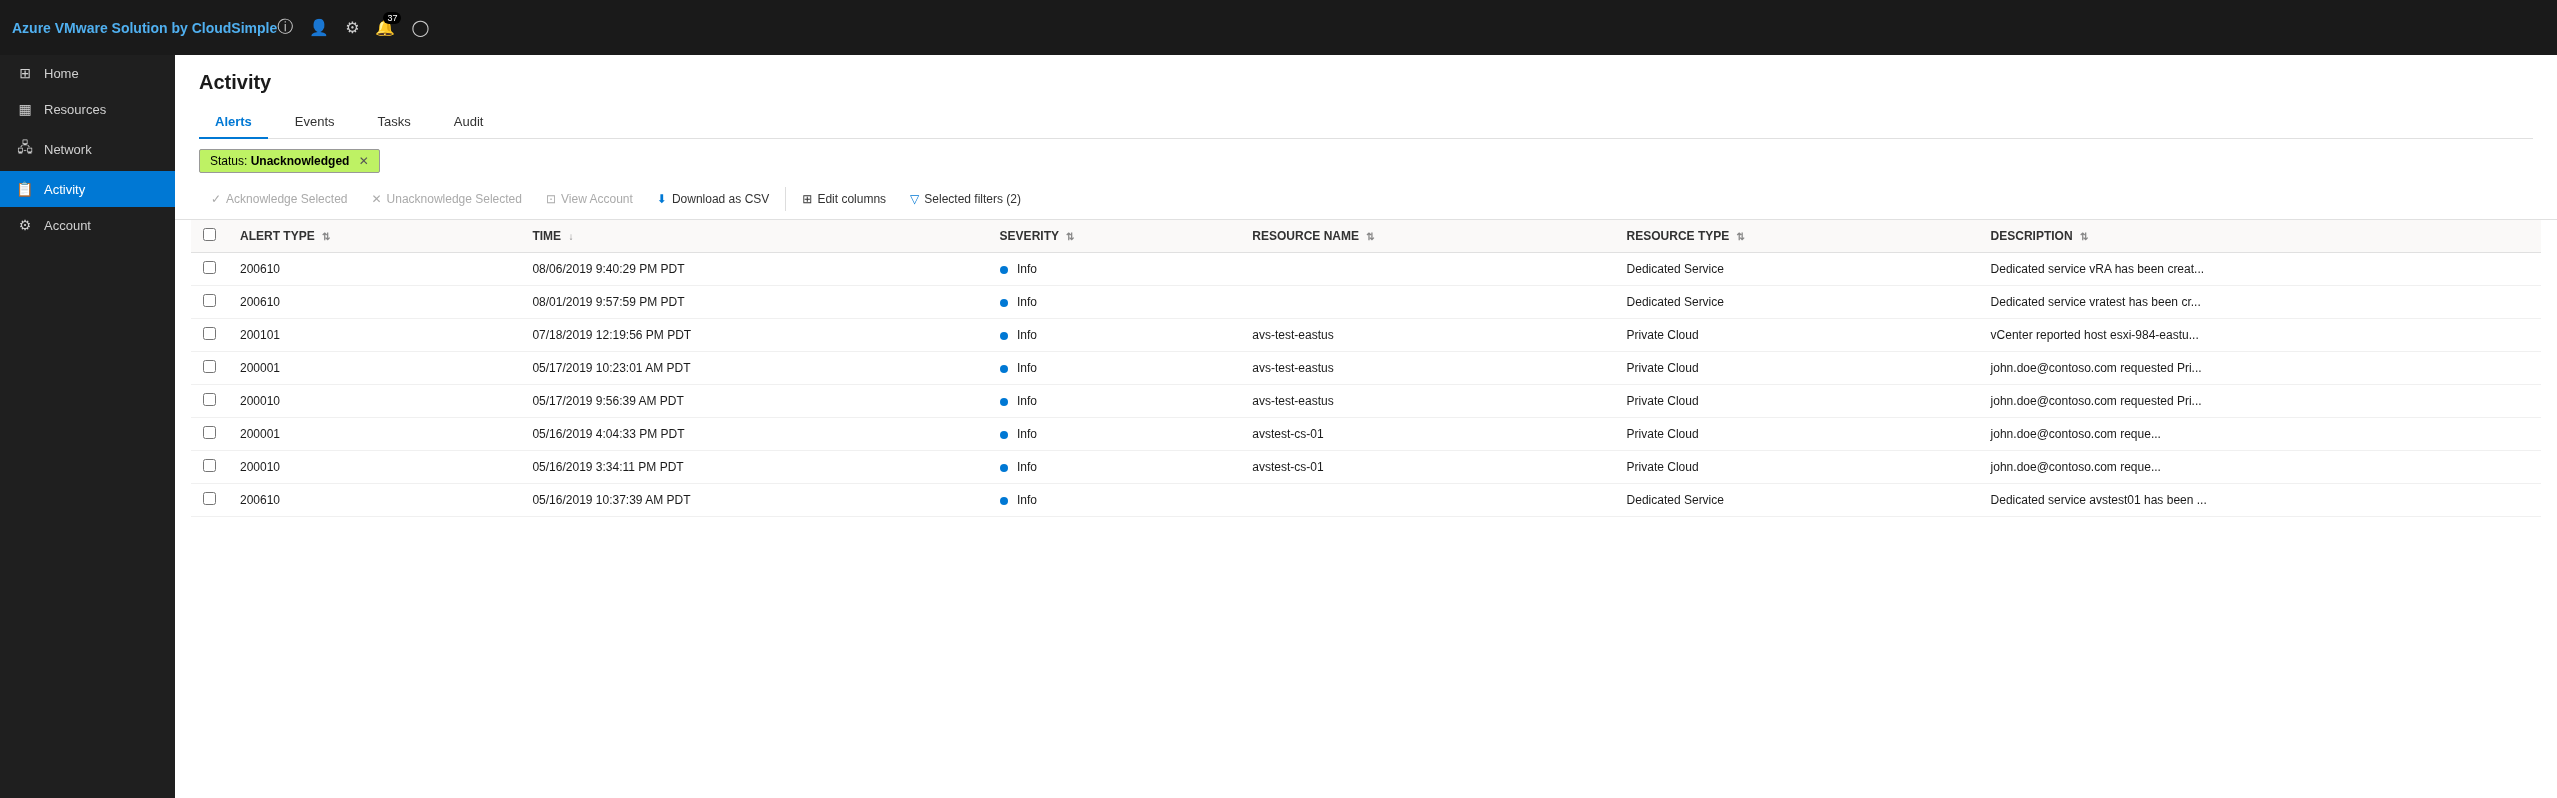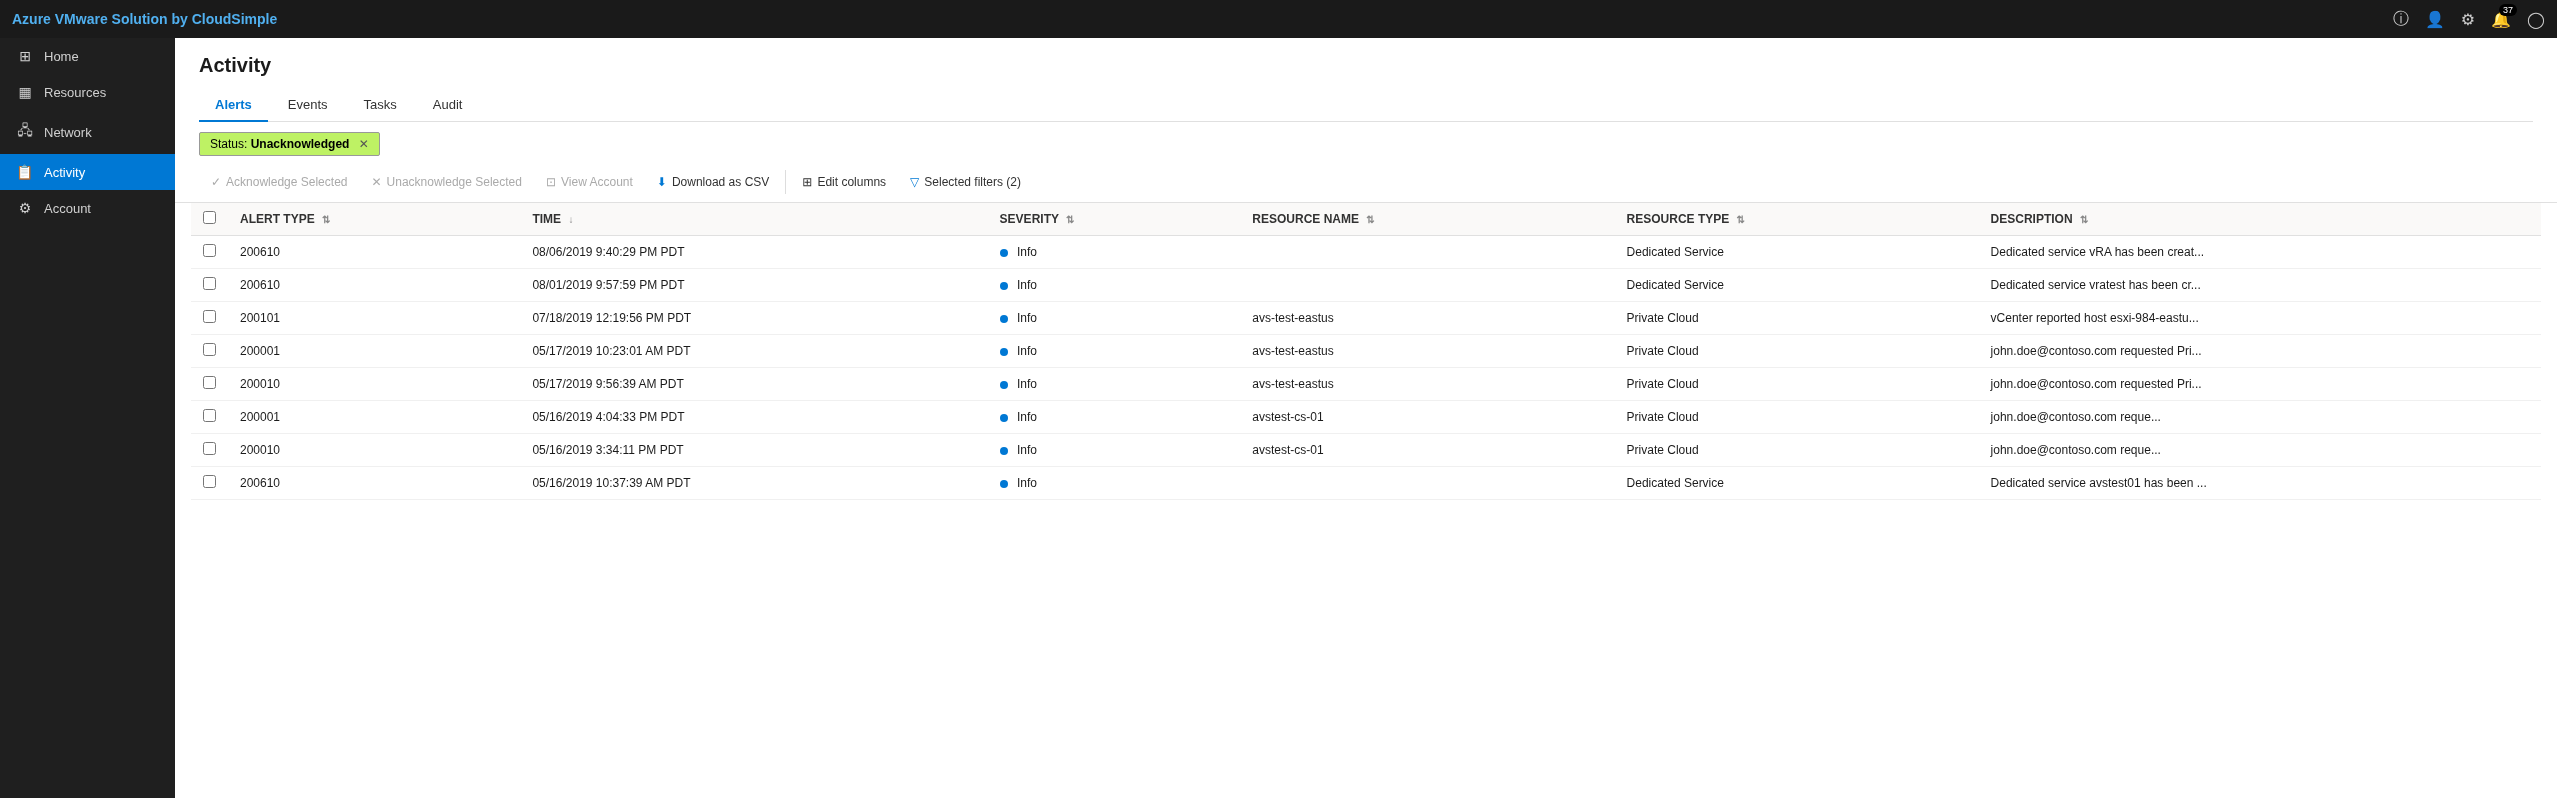--- a/index.html
+++ b/index.html
@@ -2,25 +2,24 @@
 <html><head>
   <meta charset="utf-8">
   <style>
     * { box-sizing: border-box; margin: 0; padding: 0; }
     body { font-family: 'Segoe UI', Arial, sans-serif; font-size: 13px; background: #f3f2f1; display: flex; flex-direction: column; height: 100vh; overflow: hidden; }
 
     
     .topbar {
       background: #1a1a1a;
       color: #fff;
-      height: 38px;
+      height: 55px;
       display: flex;
       align-items: center;
       padding: 16px 12px;
-      justify-content: space-between;
       flex-shrink: 0;
     }
     .topbar-left { display: flex; align-items: center; gap: 8px; font-size: 13px; font-weight: 400; }
     .topbar-logo { color: #50b0f0; font-weight: 600; font-size: 14px; }
     .topbar-right { display: flex; align-items: center; gap: 16px; }
     .topbar-icon { color: #ccc; font-size: 16px; cursor: pointer; position: relative; }
     .topbar-badge {
       background: #000000;
       color: #fff;
       font-size: 9px;
@@ -72,21 +71,21 @@
     .page-title {
       font-size: 20px;
       font-weight: 600;
       color: #1b1b1b;
       margin-bottom: 12px;
     }
 
     
     .tabs {
       display: flex;
-      gap: 4px;
+      gap: 11px;
       border-bottom: 1px solid #e0e0e0;
     }
     .tab {
       padding: 8px 16px;
       cursor: pointer;
       font-size: 13px;
       color: #323232;
       border-bottom: 2px solid transparent;
       margin-bottom: -1px;
     }

